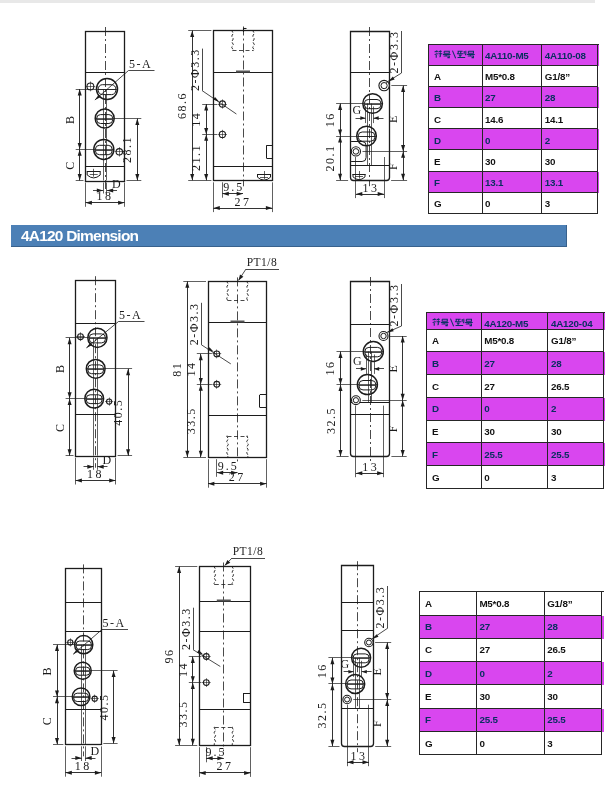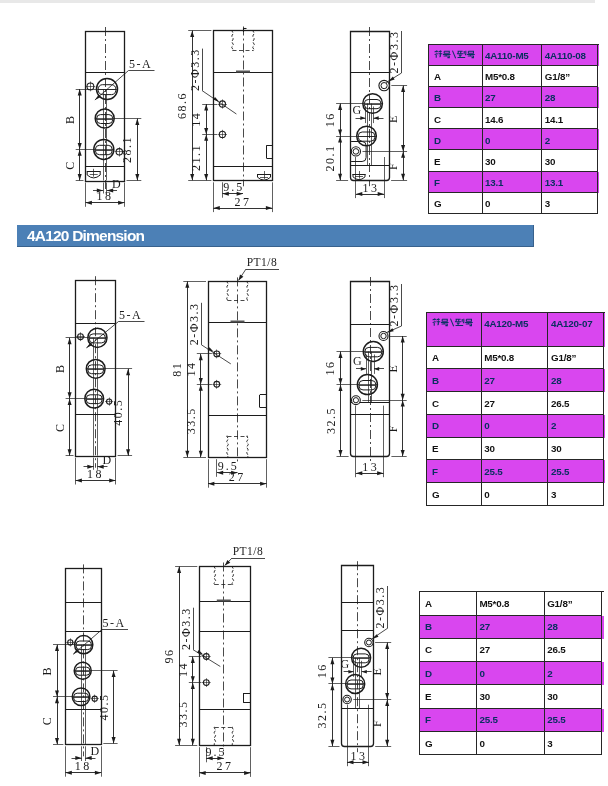--- a/index.html
+++ b/index.html
@@ -13,21 +13,21 @@
 .w{background:#fff;color:#121212}
 .b{background:#d946ef;color:#0a2f60}
 svg text{white-space:pre}
 </style></head>
 <body>
 <div class="page">
 
 <div style="position:absolute;left:0;top:0;width:595px;height:3px;background:#e8e8e8"></div>
 
 
-<div class="hdr" style="left:17px;top:225px;width:517px;height:21.5px">4A120 Dimension</div>
+<div class="hdr" style="left:11px;top:225px;width:556px;height:21.5px">4A120 Dimension</div>
 
 
 <div class="tbl" style="left:428px;top:43.5px;width:170px">
 <div class="r b" style="height:21.2px">
 <div class="c" style="width:53.5px;padding-left:5px"><svg width="42" height="10" viewBox="0 0 66 15.7" style="vertical-align:0px">
             <path d="M1 3 L5 1 M3.5 3 L6 2 M7 3 L11 1 M9.5 3 L12 2" stroke="#0d3264" stroke-width="1.7" fill="none"></path>
             <path d="M3.5 5 L3.5 12 M1 7 L6 6 M7 6 L13 6 M10 4 L10 10.5 M10 10.5 L8.5 10.5 M8 8.5 L8 9" stroke="#0d3264" stroke-width="1.7" fill="none"></path>
             <path d="M16 2 L24 2 L24 5 L16 5 L16 2 M14 7 L26 7 M19 7 L19 9 M15 9.5 L24 9.5 L24 12 L21 12" stroke="#0d3264" stroke-width="1.7" fill="none"></path>
             <path d="M29 1 L34 13" stroke="#0d3264" stroke-width="1.6" fill="none"></path>
             <path d="M37 2 L45 2 M38.5 2 L37.5 6 M42 2 L42 6 M36 6 L46 6 M47.5 1.5 L47.5 6 M50 1 L50 7.5 L48.5 7.5" stroke="#0d3264" stroke-width="1.7" fill="none"></path>
@@ -68,32 +68,32 @@
 <div class="c" style="width:55.6px;padding-left:2.5px">13.1</div>
 </div>
 <div class="r w" style="height:21.2px">
 <div class="c" style="width:53.5px;padding-left:5px">G</div>
 <div class="c" style="width:59.8px;padding-left:2.5px">0</div>
 <div class="c" style="width:55.6px;padding-left:2.5px">3</div>
 </div>
 </div>
 
 <div class="tbl" style="left:426px;top:311.5px;width:178px">
-<div class="r b" style="height:34px">
+<div class="r b" style="height:17px">
 <div class="c" style="width:54.7px;padding-left:5px"><svg width="42" height="10" viewBox="0 0 66 15.7" style="vertical-align:0px">
             <path d="M1 3 L5 1 M3.5 3 L6 2 M7 3 L11 1 M9.5 3 L12 2" stroke="#0d3264" stroke-width="1.7" fill="none"></path>
             <path d="M3.5 5 L3.5 12 M1 7 L6 6 M7 6 L13 6 M10 4 L10 10.5 M10 10.5 L8.5 10.5 M8 8.5 L8 9" stroke="#0d3264" stroke-width="1.7" fill="none"></path>
             <path d="M16 2 L24 2 L24 5 L16 5 L16 2 M14 7 L26 7 M19 7 L19 9 M15 9.5 L24 9.5 L24 12 L21 12" stroke="#0d3264" stroke-width="1.7" fill="none"></path>
             <path d="M29 1 L34 13" stroke="#0d3264" stroke-width="1.6" fill="none"></path>
             <path d="M37 2 L45 2 M38.5 2 L37.5 6 M42 2 L42 6 M36 6 L46 6 M47.5 1.5 L47.5 6 M50 1 L50 7.5 L48.5 7.5" stroke="#0d3264" stroke-width="1.7" fill="none"></path>
             <path d="M39 8 L43.5 8 M41 7 L41 11.5 M37 11.8 L49 11.8" stroke="#0d3264" stroke-width="1.7" fill="none"></path>
             <path d="M54 2 L62 2 L62 5 L54 5 L54 2 M52 7 L64 7 M57 7 L57 9 M53 9.5 L62 9.5 L62 12 L59 12" stroke="#0d3264" stroke-width="1.7" fill="none"></path>
           </svg></div>
 <div class="c" style="width:66.8px;padding-left:2.5px">4A120-M5</div>
-<div class="c" style="width:55.5px;padding-left:2.5px">4A120-07</div>
+<div class="c" style="width:55.5px;padding-left:2.5px">4A120-04</div>
 </div>
 <div class="r w" style="height:22.8px">
 <div class="c" style="width:54.7px;padding-left:5px">A</div>
 <div class="c" style="width:66.8px;padding-left:2.5px">M5*0.8</div>
 <div class="c" style="width:55.5px;padding-left:2.5px">G1/8”</div>
 </div>
 <div class="r b" style="height:22.8px">
 <div class="c" style="width:54.7px;padding-left:5px">B</div>
 <div class="c" style="width:66.8px;padding-left:2.5px">27</div>
 <div class="c" style="width:55.5px;padding-left:2.5px">28</div>

